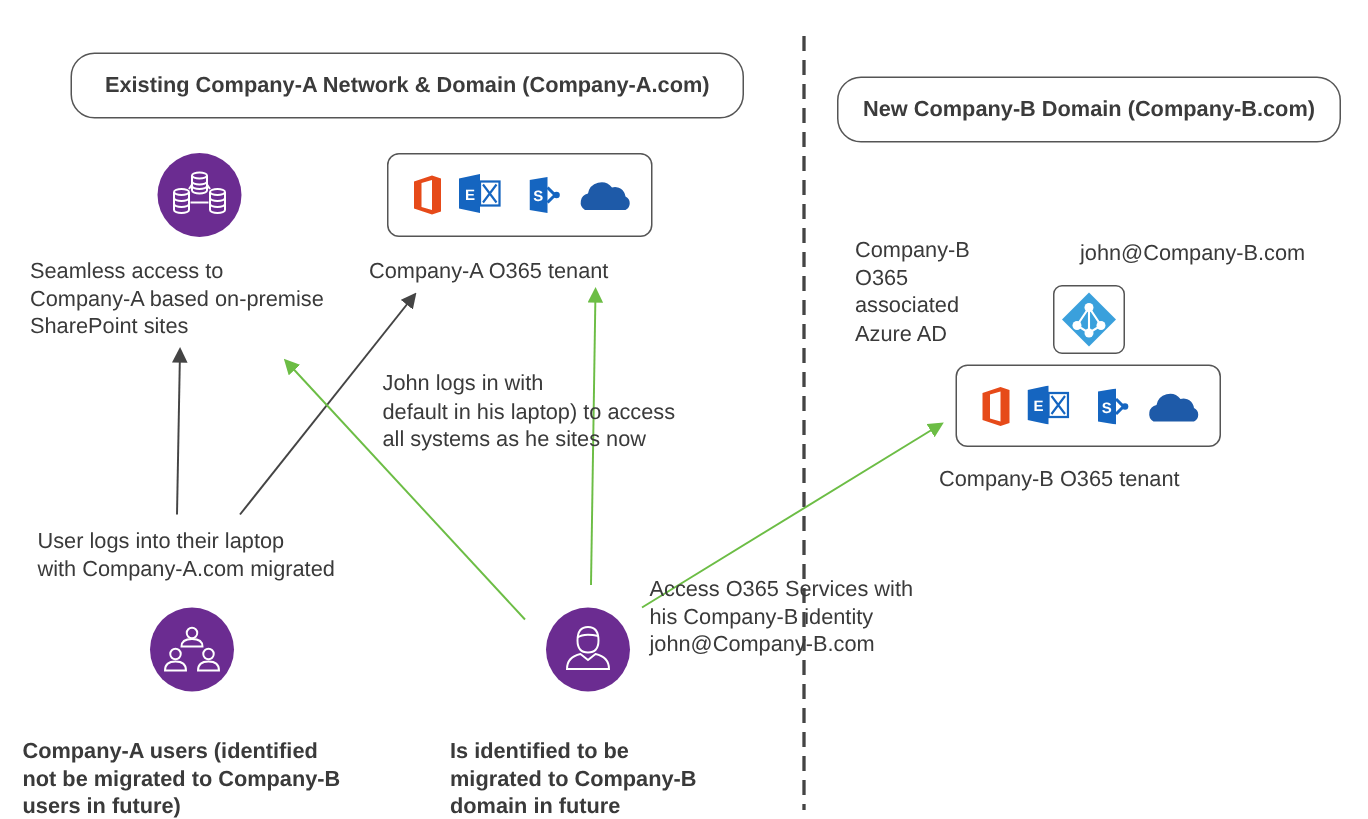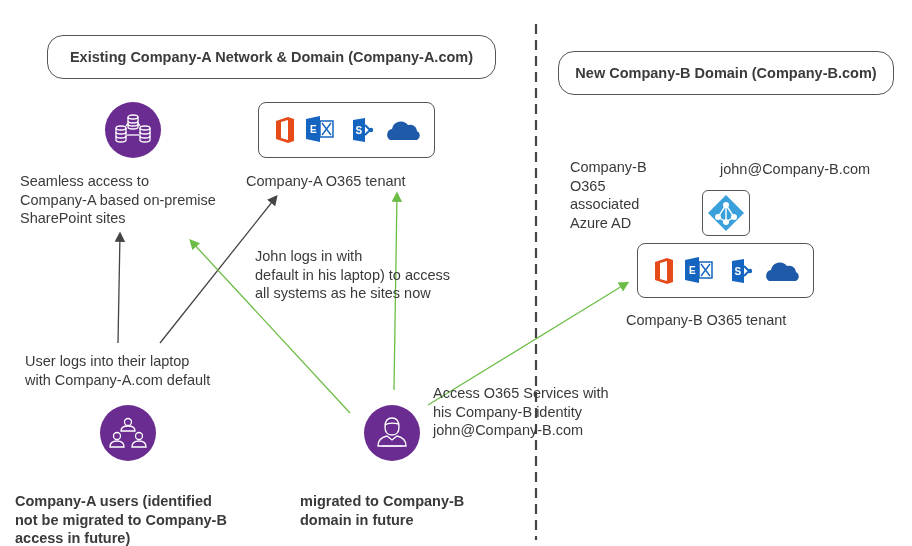--- a/index.html
+++ b/index.html
@@ -95,48 +95,49 @@
 <div class="lbl" style="left:246px;top:172px;width:200px;">Company-A O365 tenant</div>
 
 <div class="lbl" style="left:255px;top:247px;width:240px;">
   <div>John logs in with</div>
   <div>default in his laptop) to access</div>
   <div>all systems as he sites now</div>
 </div>
 
 <div class="lbl" style="left:25px;top:352px;width:240px;">
   <div>User logs into their laptop</div>
-  <div>with Company-A.com default</div>
+  <div>with Company-A.com migrated</div>
 </div>
 
 <div class="circle" style="left:100px;top:405px;">
   <svg width="40" height="34" viewBox="0 0 40 34" fill="none" stroke="#fff" stroke-width="1.3">
     <circle cx="20" cy="6" r="3.5"></circle>
       <path d="M13,15 q0,-5 7,-5 q7,0 7,5 Z"></path>
     <circle cx="9" cy="20" r="3.5"></circle>
       <path d="M2,31 q0,-6 7,-6 q7,0 7,6 Z"></path>
     <circle cx="31" cy="20" r="3.5"></circle>
       <path d="M24,31 q0,-6 7,-6 q7,0 7,6 Z"></path>
   </svg>
 </div>
 <div class="lbl bold" style="left:15px;top:470px;width:240px;">
   <div>Company-A users (identified</div>
   <div>not be migrated to Company-B</div>
-  <div>access in future)</div>
+  <div>users in future)</div>
 </div>
 
 <div class="circle" style="left:364px;top:405px;">
   <svg width="36" height="36" viewBox="0 0 36 36" fill="none" stroke="#fff" stroke-width="1.3">
     <path d="M11,12 q0,-9 7,-9 q7,0 7,9 q0,8 -7,8 q-7,0 -7,-8 Z"></path>
     <path d="M11,10 q4,-3 14,-1"></path>
     <path d="M4,31 q0,-8 9,-10 l5,4 l5,-4 q9,2 9,10 Z"></path>
     <path d="M8,31 h20" stroke-width="1"></path>
   </svg>
 </div>
 <div class="lbl bold" style="left:300px;top:470px;width:190px;">
+  <div>Is identified to be</div>
   <div>migrated to Company-B</div>
   <div>domain in future</div>
 </div>
 
 <div class="lbl" style="left:570px;top:158px;width:100px;">
   <div>Company-B</div>
   <div>O365</div>
   <div>associated</div>
   <div>Azure AD</div>
 </div>

